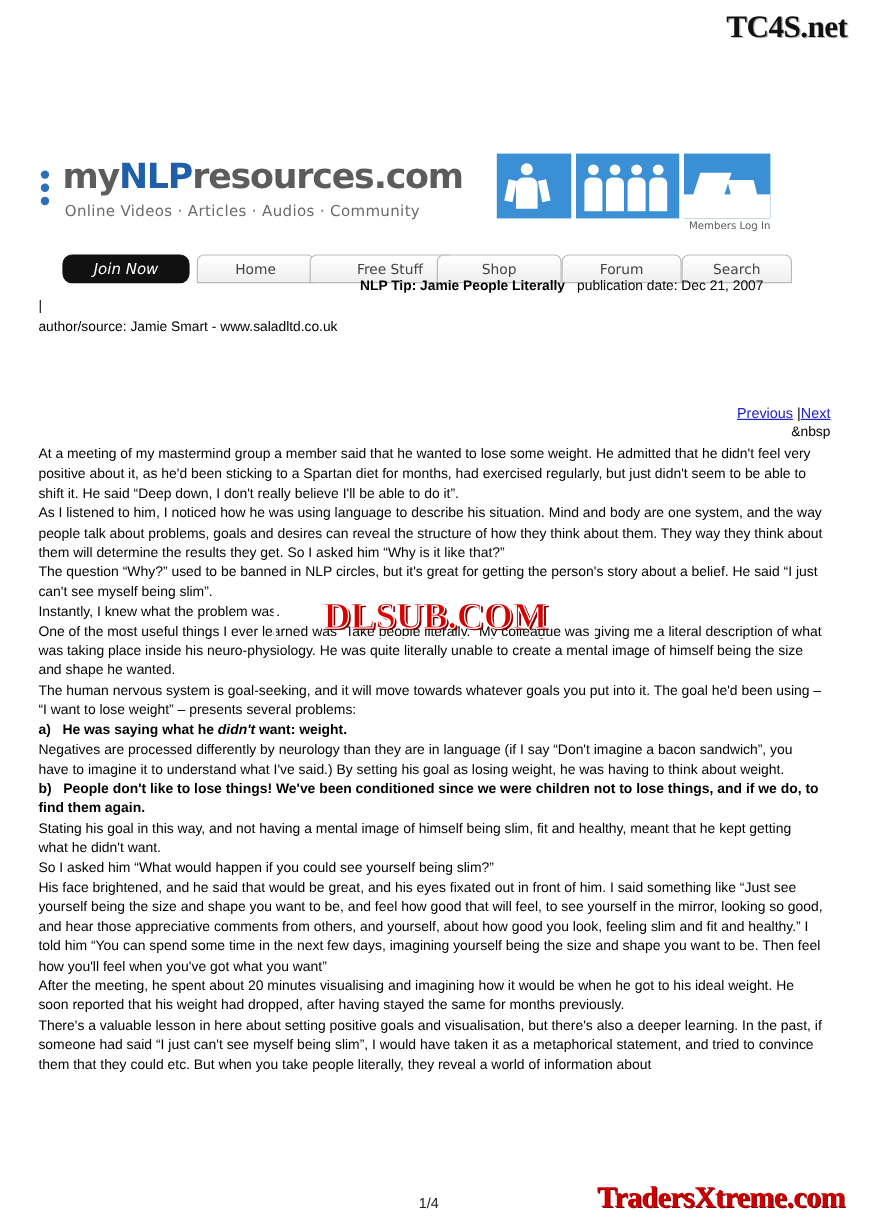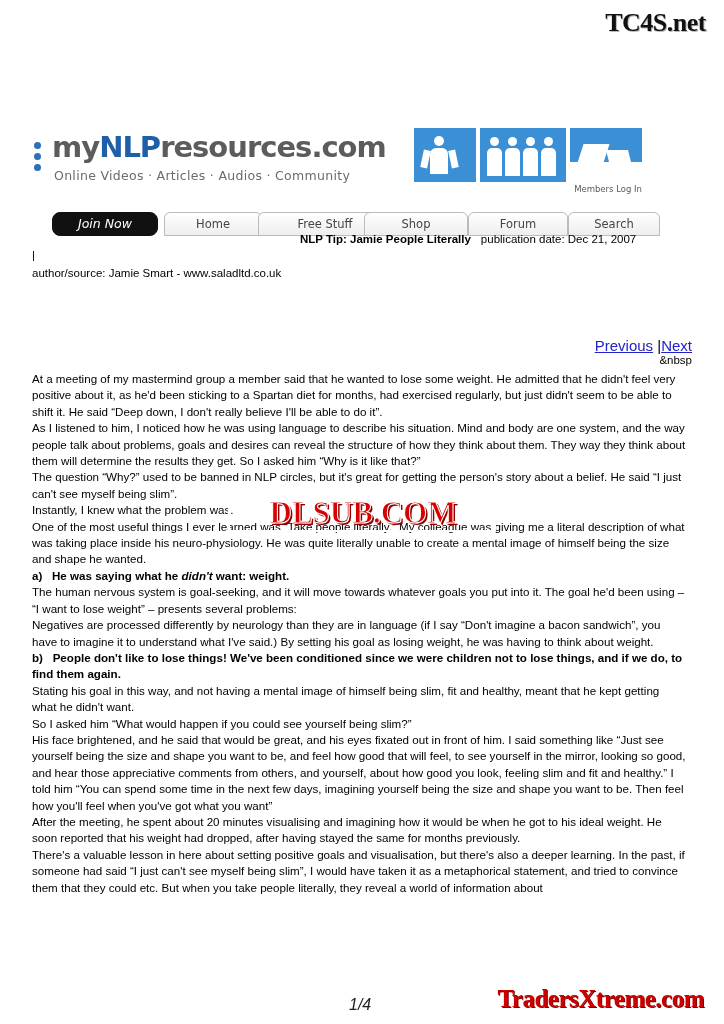--- a/index.html
+++ b/index.html
@@ -196,21 +196,21 @@
     left: 32px;
     top: 267px;
     font-size: 11.5px;
   }
 
   
   .nav-links {
     position: absolute;
     right: 32px;
     top: 337px;
-    font-size: 15px;
+    font-size: 12px;
     text-align: center;
   }
   .nav-links a {
     color: #2222cc;
     text-decoration: underline;
     cursor: pointer;
   }
   .nav-links .sep { color: #000; }
   .nbsp-line {
     position: absolute;
@@ -261,23 +261,22 @@
     height: 40px;
     border: 2px solid #ffffff;
     box-sizing: border-box;
   }
 
   
   .page-num {
     position: absolute;
     left: 349px;
     top: 996px;
-    font-size: 16px;
+    font-size: 12px;
     color: #222222;
-    font-style: italic;
   }
   .footer-watermark {
     position: absolute;
     right: 20px;
     top: 985px;
     font-family: "Liberation Serif", serif;
     font-weight: bold;
     font-size: 25px;
     color: #cc0000;
     text-shadow: 1px 1px 0 #7a0000;
@@ -349,25 +348,25 @@
     <a>Previous</a><span class="sep">&nbsp;</span><span class="sep">|</span><a>Next</a>
   </div>
   <div class="nbsp-line">&amp;nbsp</div>
 
   <div class="body-text">
     <p>At a meeting of my mastermind group a member said that he wanted to lose some weight. He admitted that he didn't feel very positive about it, as he'd been sticking to a Spartan diet for months, had exercised regularly, but just didn't seem to be able to shift it. He said “Deep down, I don't really believe I'll be able to do it”.</p>
     <p>As I listened to him, I noticed how he was using language to describe his situation. Mind and body are one system, and the way people talk about problems, goals and desires can reveal the structure of how they think about them. They way they think about them will determine the results they get. So I asked him “Why is it like that?”</p>
     <p>The question “Why?” used to be banned in NLP circles, but it's great for getting the person's story about a belief. He said “I just can't see myself being slim”.</p>
     <p>Instantly, I knew what the problem was.</p>
     <p>One of the most useful things I ever learned was “Take people literally.” My colleague was giving me a literal description of what was taking place inside his neuro-physiology. He was quite literally unable to create a mental image of himself being the size and shape he wanted.</p>
+    <p>The human nervous system is goal-seeking, and it will move towards whatever goals you put into it. The goal he'd been using – “I want to lose weight” – presents several problems:</p>
     <p>
       <span class="bd">a)</span>
       <span class="bd">&nbsp;&nbsp;</span><span class="bd">He was saying what he </span><span class="bd it">didn't</span><span class="bd"> want: weight.</span>
     </p>
-    <p>The human nervous system is goal-seeking, and it will move towards whatever goals you put into it. The goal he'd been using – “I want to lose weight” – presents several problems:</p>
     <p>Negatives are processed differently by neurology than they are in language (if I say “Don't imagine a bacon sandwich”, you have to imagine it to understand what I've said.) By setting his goal as losing weight, he was having to think about weight.</p>
     <p>
       <span class="bd">b)</span>
       <span class="bd">&nbsp;&nbsp;</span><span class="bd">People don't like to lose things! We've been conditioned since we were children not to lose things, and if we do, to find them again.</span>
     </p>
     <p>Stating his goal in this way, and not having a mental image of himself being slim, fit and healthy, meant that he kept getting what he didn't want.</p>
     <p>So I asked him “What would happen if you could see yourself being slim?”</p>
     <p>His face brightened, and he said that would be great, and his eyes fixated out in front of him. I said something like “Just see yourself being the size and shape you want to be, and feel how good that will feel, to see yourself in the mirror, looking so good, and hear those appreciative comments from others, and yourself, about how good you look, feeling slim and fit and healthy.” I told him “You can spend some time in the next few days, imagining yourself being the size and shape you want to be. Then feel how you'll feel when you've got what you want”</p>
     <p>After the meeting, he spent about 20 minutes visualising and imagining how it would be when he got to his ideal weight. He soon reported that his weight had dropped, after having stayed the same for months previously.</p>
     <p>There's a valuable lesson in here about setting positive goals and visualisation, but there's also a deeper learning. In the past, if someone had said “I just can't see myself being slim”, I would have taken it as a metaphorical statement, and tried to convince them that they could etc. But when you take people literally, they reveal a world of information about</p>

